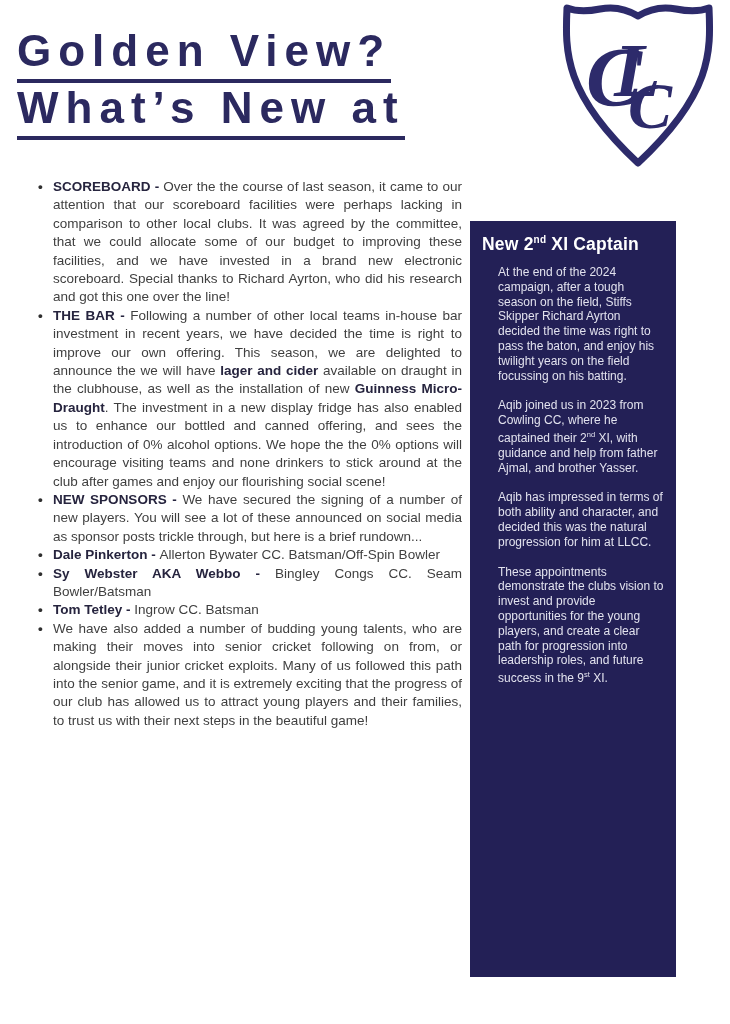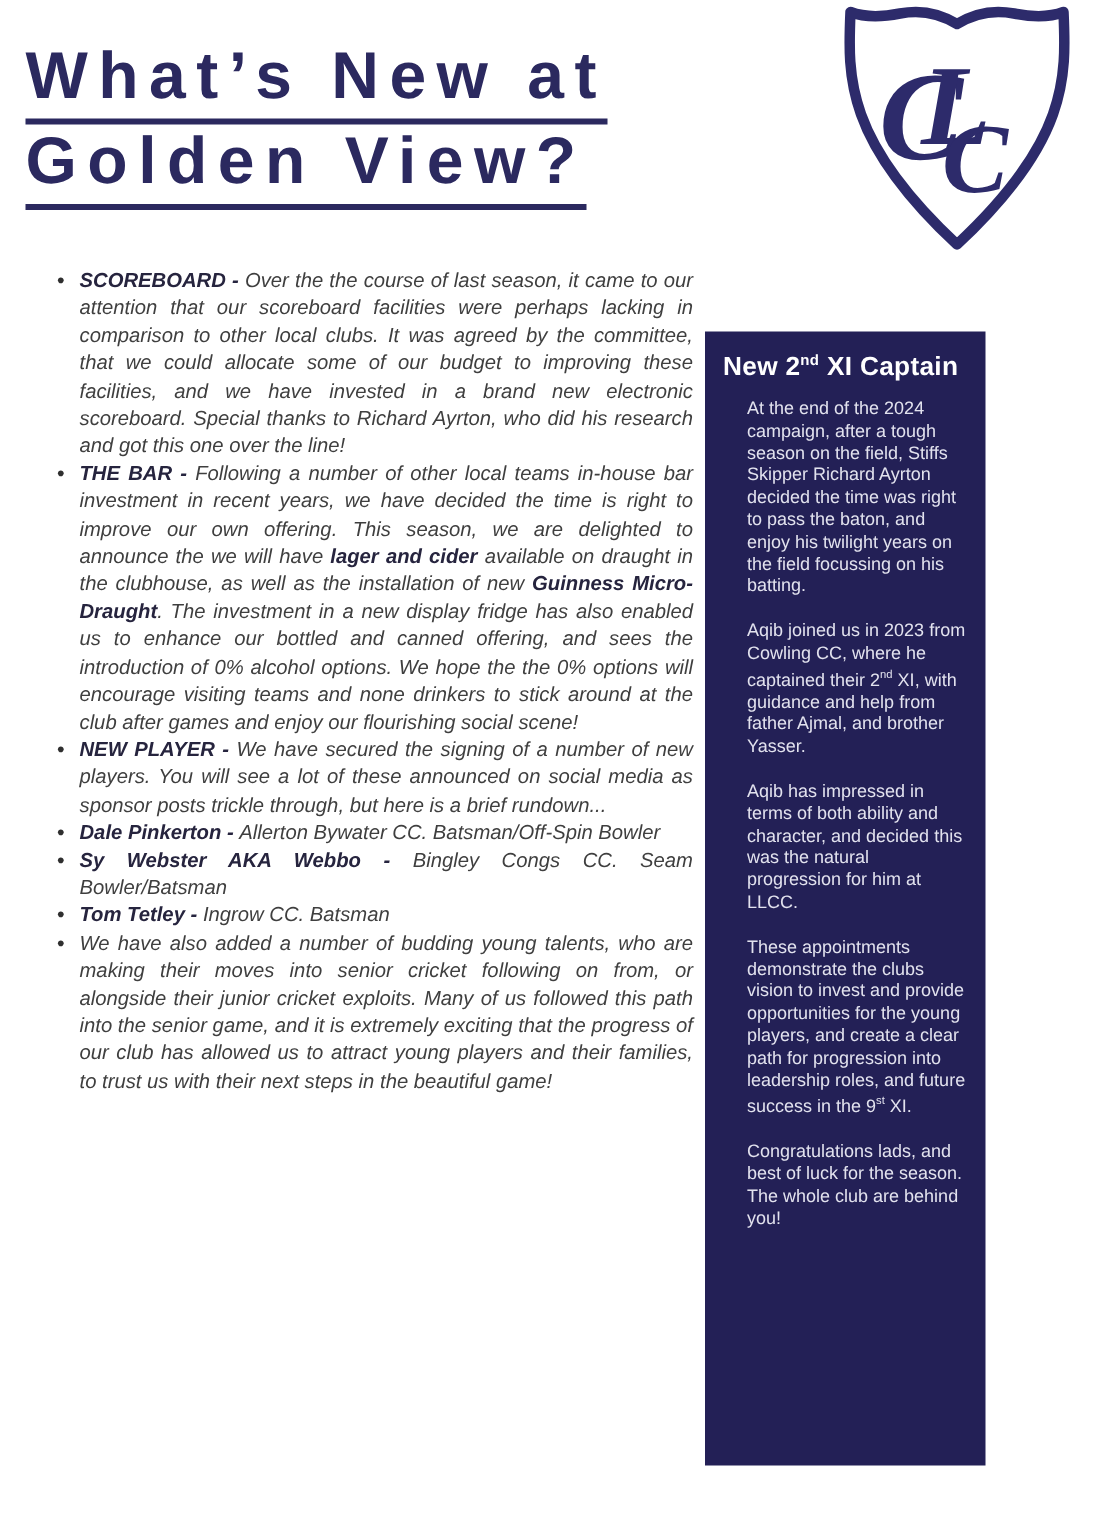--- a/index.html
+++ b/index.html
@@ -22,77 +22,76 @@
   
   .crest { position:absolute; top:2px; right:4px; width:176px; height:168px; }
 
   
   .news-list {
     position:absolute; left:36px; top:178px; width:426px;
     margin:0; padding:0; list-style:none;
     font-size:13.5px; line-height:18.4px; color:#3f3f3f;
     text-align:justify;
   }
-  .news-list li { position:relative; padding-left:17px; margin:0;font-style:italic; }
+  .news-list li { position:relative; padding-left:17px; margin:0; }
   .news-list li::before {
     content:"•"; position:absolute; left:2px; top:0;
     color:#2f2f2f; font-weight:bold;
   }
   .news-list b { color:#26243e; font-weight:bold; }
 
   
   .sidebar {
-    position:absolute; left:470px; top:221px; width:187px; height:756px;
+    position:absolute; left:470px; top:221px; width:206px; height:756px;
     background:#232056; color:#e2e2ee; box-sizing:border-box;
     padding:13px 12px 10px 12px;
   }
   .sidebar h2 {
     margin:0 0 10px 0; color:#ffffff; font-size:17.5px; font-weight:bold;
     letter-spacing:0.2px; line-height:1.2;
   }
   .sidebar h2 sup { font-size:10px; }
   .sidebar-body { font-size:12px; line-height:14.8px; }
   .sidebar-body p { margin:0 0 15px 16px; }
   .sidebar-body sup { font-size:7.5px; }
 </style>
 </head>
 <body>
 
 <div class="page">
 
   <div class="title-block">
+    <span class="title-line"><span>Golden View?</span></span>
     <span class="title-line"><span>What’s New at</span></span>
-    <span class="title-line"><span>Golden View?</span></span>
   </div>
 
   <div class="crest">
     <svg viewBox="0 0 176 168" width="176" height="168" aria-hidden="true">
       <path d="M88,14 Q70,3 50,7 Q30,11 17,6 C15,50 14,92 88,161 C162,92 161,50 159,6 Q146,11 126,7 Q106,3 88,14 Z" fill="#ffffff" stroke="#2d2b6b" stroke-width="7" stroke-linejoin="round"></path>
       <g fill="#2d2b6b" font-family="'Liberation Serif', serif" font-style="italic" font-weight="bold">
         <text x="36" y="104" font-size="84">C</text>
         <text x="64" y="94" font-size="76">L</text>
         <text x="78" y="126" font-size="66">C</text>
       </g>
     </svg>
   </div>
 
   <ul class="news-list">
       <li><b>SCOREBOARD - </b><span>Over the the course of last season, it came to our attention that our scoreboard facilities were perhaps lacking in comparison to other local clubs. It was agreed by the committee, that we could allocate some of our budget to improving these facilities, and we have invested in a brand new electronic scoreboard. Special thanks to Richard Ayrton, who did his research and got this one over the line!</span></li>
       <li><b>THE BAR - </b><span>Following a number of other local teams in-house bar investment in recent years, we have decided the time is right to improve our own offering. This season, we are delighted to announce the we will have </span><b>lager and cider</b><span> available on draught in the clubhouse, as well as the installation of new </span><b>Guinness Micro-Draught</b><span>. The investment in a new display fridge has also enabled us to enhance our bottled and canned offering, and sees the introduction of 0% alcohol options. We hope the the 0% options will encourage visiting teams and none drinkers to stick around at the club after games and enjoy our flourishing social scene!</span></li>
-      <li><b>NEW PLAYER - </b><span>We have secured the signing of a number of new players. You will see a lot of these announced on social media as sponsor posts trickle through, but here is a brief rundown...</span></li>
+      <li><b>NEW SPONSORS - </b><span>We have secured the signing of a number of new players. You will see a lot of these announced on social media as sponsor posts trickle through, but here is a brief rundown...</span></li>
       <li><b>Dale Pinkerton - </b><span>Allerton Bywater CC. Batsman/Off-Spin Bowler</span></li>
       <li><b>Sy Webster AKA Webbo - </b><span>Bingley Congs CC. Seam Bowler/Batsman</span></li>
       <li><b>Tom Tetley - </b><span>Ingrow CC. Batsman</span></li>
       <li><span>We have also added a number of budding young talents, who are making their moves into senior cricket following on from, or alongside their junior cricket exploits. Many of us followed this path into the senior game, and it is extremely exciting that the progress of our club has allowed us to attract young players and their families, to trust us with their next steps in the beautiful game!</span></li>
     </ul>
 
   <div class="sidebar">
     <h2><span>New 2</span><sup>nd</sup><span> XI Captain</span></h2>
     <div class="sidebar-body">
         <p><span>At the end of the 2024 campaign, after a tough season on the field, Stiffs Skipper Richard Ayrton decided the time was right to pass the baton, and enjoy his twilight years on the field focussing on his batting.</span></p>
         <p><span>Aqib joined us in 2023 from Cowling CC, where he captained their 2</span><sup>nd</sup><span> XI, with guidance and help from father Ajmal, and brother Yasser.</span></p>
         <p><span>Aqib has impressed in terms of both ability and character, and decided this was the natural progression for him at LLCC.</span></p>
         <p><span>These appointments demonstrate the clubs vision to invest and provide opportunities for the young players, and create a clear path for progression into leadership roles, and future success in the 9</span><sup>st</sup><span> XI.</span></p>
-        <p><span>Congratulations lads, and best of luck for the season. The whole club are behind you!</span></p>
       </div>
   </div>
 
 </div>
 
 </body></html>

